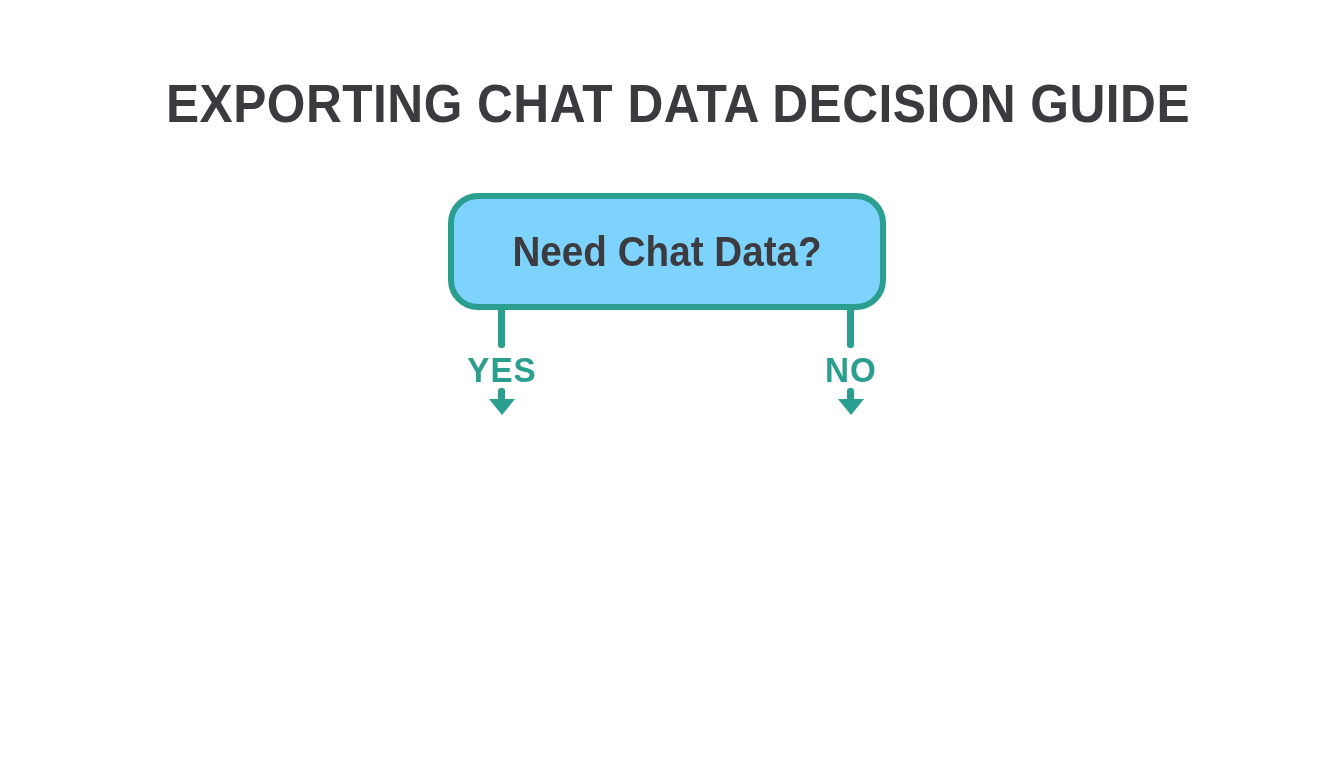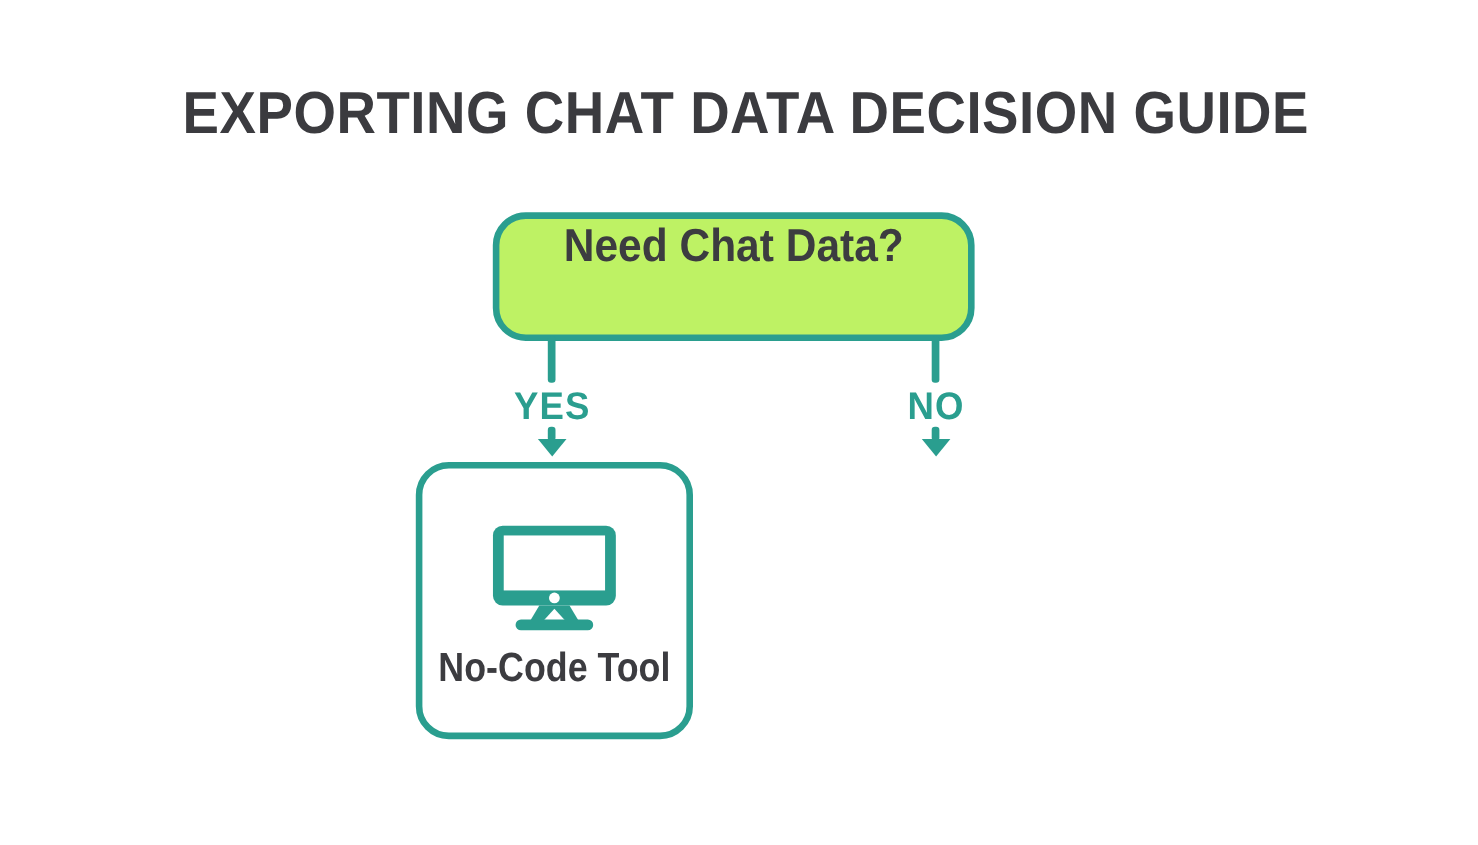--- a/index.html
+++ b/index.html
@@ -30,23 +30,23 @@
   }
 
   
   .decision-box {
     position: absolute;
     left: 448px; top: 193px;
     width: 438px; height: 117px;
     box-sizing: border-box;
     border: 6px solid #2a9e8f;
     border-radius: 30px;
-    background: #bef264;
+    background: #7dd3fc;
     display: flex;
-    align-items: flex-start;
+    align-items: center;
     justify-content: center;
   }
   .decision-label {
     font-size: 42px;
     font-weight: bold;
     color: #3c3c40;
     transform: scaleX(0.92);
     white-space: nowrap;
   }
 
@@ -122,26 +122,15 @@
   <div class="stem" style="left:498px; top:306px; height:42px;"></div>
   <div class="branch-label" style="left:432px; top:350px;">YES</div>
   <div class="stem" style="left:498px; top:388px; height:13px;"></div>
   <div class="arrow-head" style="left:489px; top:399px;"></div>
 
   <div class="stem" style="left:847px; top:306px; height:42px;"></div>
   <div class="branch-label" style="left:781px; top:350px;">NO</div>
   <div class="stem" style="left:847px; top:388px; height:13px;"></div>
   <div class="arrow-head" style="left:838px; top:399px;"></div>
 
-  <div class="option-box" style="left:378px;">
-    <svg class="option-icon" style="top:50px;" width="118" height="98" viewBox="0 0 120 100" aria-hidden="true">
-      <rect x="3" y="2" width="114" height="74" rx="9" fill="#2a9e8f"></rect>
-      <rect x="13" y="11" width="94" height="51" fill="#ffffff"></rect>
-      <circle cx="60" cy="69" r="5" fill="#ffffff"></circle>
-      <path d="M46 76 L74 76 L83 91 L37 91 Z" fill="#2a9e8f"></path>
-      <path d="M60 79 L71 91 L49 91 Z" fill="#ffffff"></path>
-      <rect x="24" y="89" width="72" height="10" rx="5" fill="#2a9e8f"></rect>
-    </svg>
-    <span class="option-label">No-Code Tool</span>
-  </div>
 
 
 </div>
 
 </body></html>

